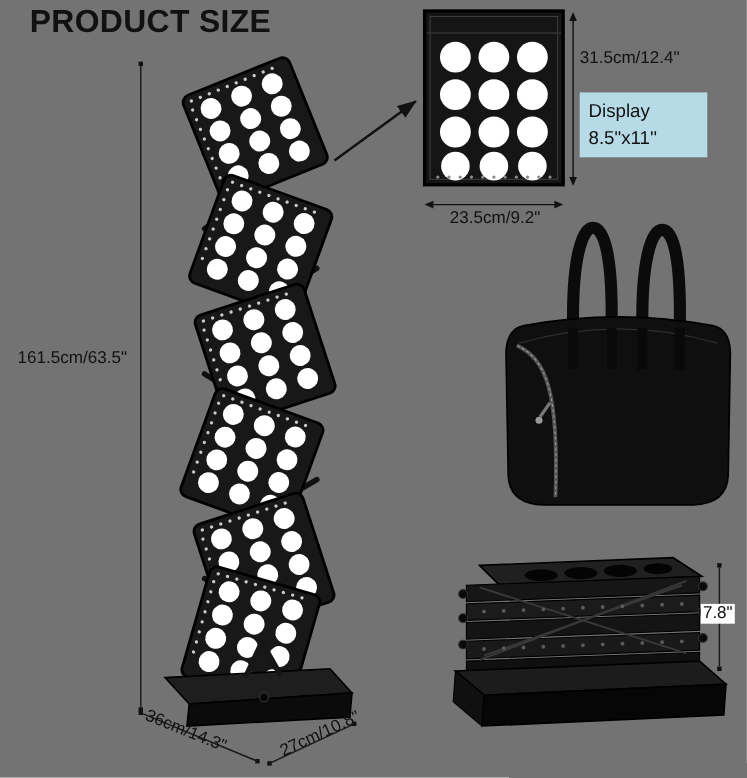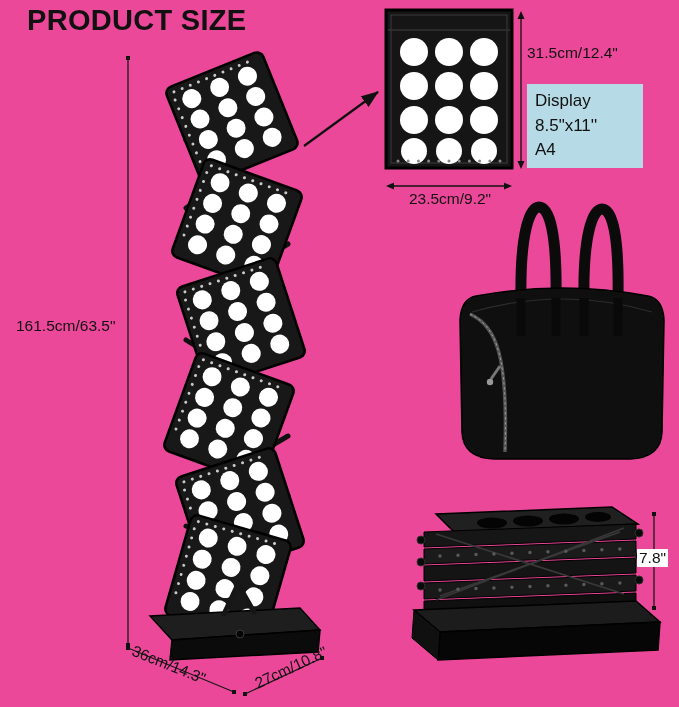--- a/index.html
+++ b/index.html
@@ -1,16 +1,16 @@
 <!DOCTYPE html>
 <html><head>
 <meta charset="utf-8">
 <style>
   html,body{margin:0;padding:0;background:#fff;}
-  .stage{position:relative;width:679px;height:707px;background:#ec4899;overflow:hidden;
+  .stage{position:relative;width:679px;height:707px;background:#737373;overflow:hidden;
          font-family:"Liberation Sans",sans-serif;color:#111;}
   svg{position:absolute;left:0;top:0;}
   .title{position:absolute;left:27px;top:4px;font-size:29px;font-weight:bold;letter-spacing:.3px;}
   .label{position:absolute;font-size:15.5px;white-space:nowrap;color:#111;}
   .dim-overall{left:16px;top:317px;}
   .dim-panel-height{left:527px;top:44px;}
   .dim-panel-width{left:392px;top:190px;width:116px;text-align:center;}
   .dim-folded{left:637px;top:549px;background:#fff;padding:0 2px;}
   .dim-base-depth{left:136px;top:642px;transform:rotate(22deg);transform-origin:left top;}
   .dim-base-width{left:252px;top:676px;transform:rotate(-25deg);transform-origin:left top;}
@@ -183,16 +183,15 @@
 <div class="label dim-overall">161.5cm/63.5"</div>
 <div class="label dim-panel-height">31.5cm/12.4"</div>
 <div class="label dim-panel-width">23.5cm/9.2"</div>
 <div class="label dim-folded">7.8"</div>
 <div class="label dim-base-depth">36cm/14.3"</div>
 <div class="label dim-base-width">27cm/10.8"</div>
 
 <div class="display-box" style="background: rgb(183, 219, 230);">
   <div>Display</div>
   <div>8.5"x11''</div>
-  <div>A4</div>
 </div>
 
 </div>
 
 </body></html>

